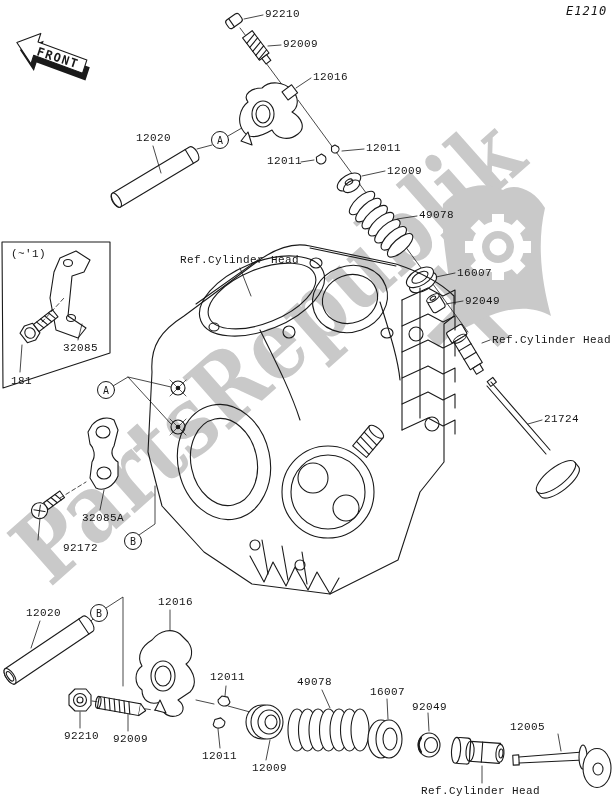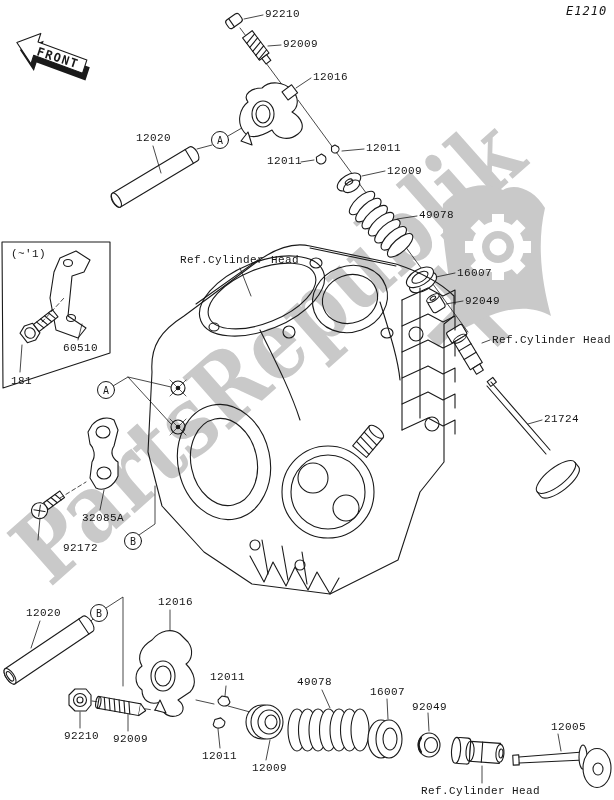--- a/index.html
+++ b/index.html
@@ -406,32 +406,32 @@
   <div class="lbl" style="left:366px;top:142px;">12011</div>
   <div class="lbl" style="left:387px;top:165px;">12009</div>
   <div class="lbl" style="left:419px;top:209px;">49078</div>
   <div class="lbl" style="left:457px;top:267px;">16007</div>
   <div class="lbl" style="left:465px;top:295px;">92049</div>
   <div class="lbl" style="left:492px;top:334px;">Ref.Cylinder Head</div>
   <div class="lbl" style="left:544px;top:413px;">21724</div>
   <div class="lbl" style="left:180px;top:254px;">Ref.Cylinder Head</div>
 
   <div class="lbl" style="left:11px;top:248px;">(~'1)</div>
-  <div class="lbl" style="left:63px;top:342px;">60510</div>
+  <div class="lbl" style="left:63px;top:342px;">32085</div>
   <div class="lbl" style="left:11px;top:375px;">181</div>
 
   <div class="lbl" style="left:82px;top:512px;text-align:center;">32085A</div>
   <div class="lbl" style="left:23px;top:542px;margin-left:40px;">92172</div>
 
   <div class="lbl" style="left:26px;top:607px;">12020</div>
   <div class="lbl" style="left:158px;top:596px;">12016</div>
   <div class="lbl" style="left:210px;top:671px;">12011</div>
   <div class="lbl" style="left:64px;top:730px;">92210</div>
   <div class="lbl" style="left:113px;top:733px;">92009</div>
   <div class="lbl" style="left:202px;top:750px;">12011</div>
   <div class="lbl" style="left:252px;top:762px;">12009</div>
   <div class="lbl" style="left:297px;top:676px;">49078</div>
   <div class="lbl" style="left:370px;top:686px;">16007</div>
   <div class="lbl" style="left:412px;top:701px;">92049</div>
-  <div class="lbl" style="left:510px;top:721px;margin-left:41px;">12005</div>
+  <div class="lbl" style="left:510px;top:721px;">12005</div>
   <div class="lbl" style="left:421px;top:785px;">Ref.Cylinder Head</div>
 
 </div>
 
 </body></html>

